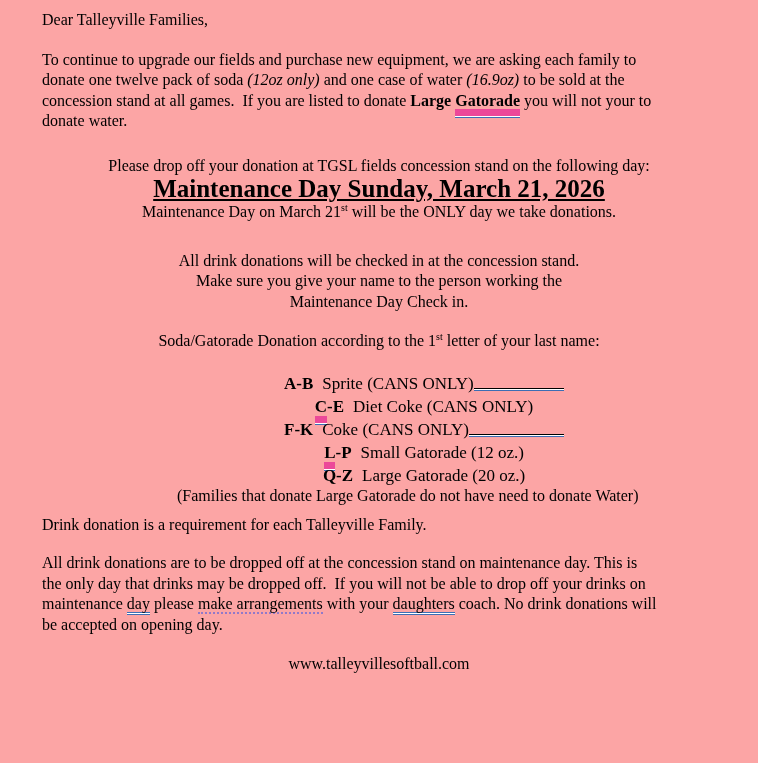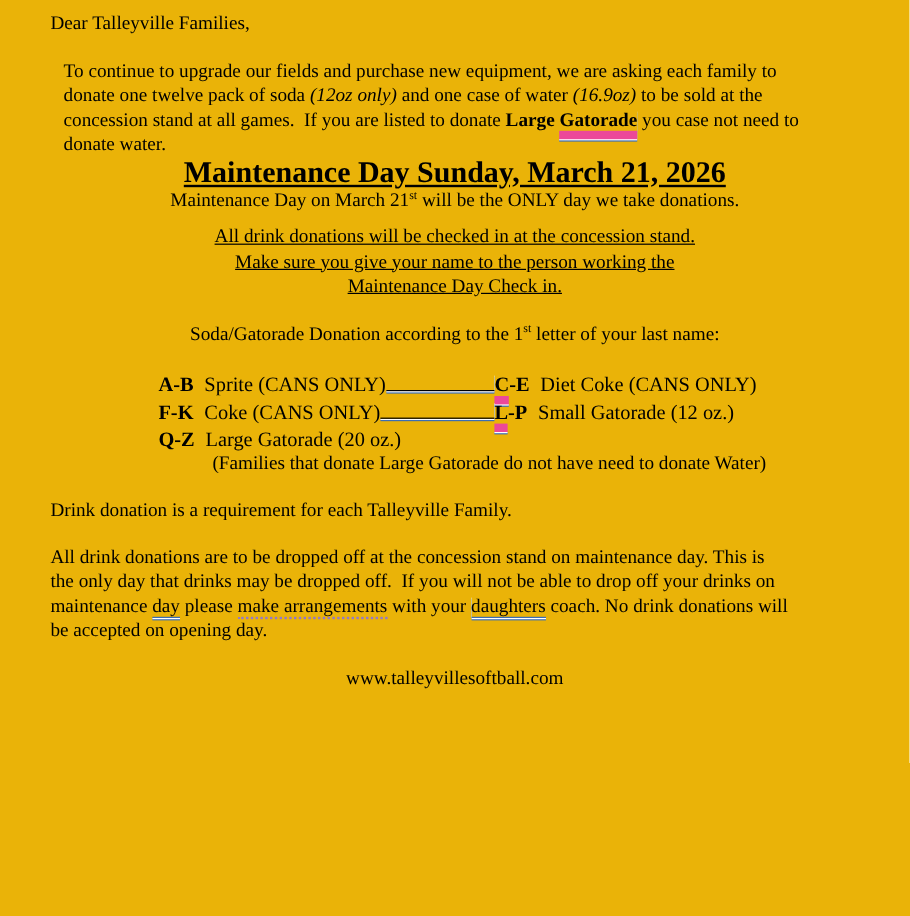--- a/index.html
+++ b/index.html
@@ -1,86 +1,87 @@
 <!DOCTYPE html>
 <html><head>
 <meta charset="utf-8">
 <style>
   html,body{margin:0;padding:0;background:#ffffff;}
   .page{
     position:relative;
     width:758px;height:763px;
     box-sizing:border-box;
-    background:#eab308;
+    background:#fca5a5;
     padding:10px 42px 0 42px;
     font-family:"Liberation Serif","DejaVu Serif",serif;
     font-size:16px;
     line-height:20.5px;
     color:#000;
     overflow:hidden;
   }
   .tx{white-space:pre-wrap;}
   .ln{margin:0;}
   .center{text-align:center;}
   .b{font-weight:bold;}
   .it{font-style:italic;}
   sup.tx{font-size:10px;line-height:0;vertical-align:super;}
 
-  .p1{margin-top:19px;margin-left:11px;}
+  .p1{margin-top:19px;}
   .drop-line{margin-top:24px;}
   .heading{
     margin-top:0;
     font-size:25px;line-height:26px;font-weight:bold;
     text-decoration:underline;
   }
   .only-line{}
-  .checkin{margin-top:10px;text-decoration:underline;}
+  .checkin{margin-top:28px;}
   .soda-line{margin-top:19px;}
   .dtable{margin-top:20px;}
   .t-row{
     padding-left:90px;
     font-size:17px;line-height:23px;
-    display:flex;align-items:center;
+    display:flex;align-items:center;flex-direction:column;
   }
   .t-left{display:flex;align-items:baseline;width:280px;}
   .t-left.auto{width:auto;}
   .gap{display:inline-block;width:9px;}
   .blank{
     flex:1 1 auto;
     height:13px;
     border-bottom:1px solid #000;
     box-shadow:0 1px 0 #ffffff,0 2px 0 #3C6EB4;
   }
   .mk-man{border-bottom:7px solid #ec4899;box-shadow:0 1px 0 #ffffff,0 2px 0 #3C6EB4;}
   .mk-gram{border-bottom:1px solid #3C6EB4;box-shadow:0 1px 0 #ffffff,0 2px 0 #3C6EB4;}
   .mk-dot{border-bottom:2px dotted #9279C9;}
   .t-note{
     margin-top:0;
     padding-left:135px;
     font-size:16px;line-height:17px;
   }
-  .requirement{margin-top:21px;}
+  .requirement{margin-top:11px;}
   .p3{margin-top:18px;}
   .p4{margin-top:21px;}
   .footer{margin-top:19px;}
 </style>
 </head>
 <body>
 
 <div class="page">
 
   <div class="ln"><span class="tx">Dear Talleyville Families,</span></div>
 
   <div class="p1">
     <div class="ln"><span class="tx">To continue to upgrade our fields and purchase new equipment, we are asking each family to</span></div>
     <div class="ln"><span class="tx">donate one twelve pack of soda </span><span class="tx it">(12oz only)</span><span class="tx"> and one case of water </span><span class="tx it">(16.9oz)</span><span class="tx"> to be sold at the</span></div>
-    <div class="ln"><span class="tx">concession stand at all games.  If you are listed to donate </span><span class="tx b">Large </span><span class="tx b mk-man">Gatorade</span><span class="tx"> you case not need to</span></div>
+    <div class="ln"><span class="tx">concession stand at all games.  If you are listed to donate </span><span class="tx b">Large </span><span class="tx b mk-man">Gatorade</span><span class="tx"> you will not your to</span></div>
     <div class="ln"><span class="tx">donate water.</span></div>
   </div>
 
+  <div class="ln center drop-line"><span class="tx">Please drop off your donation at TGSL fields concession stand on the following day:</span></div>
 
   <div class="ln center heading"><span class="tx">Maintenance Day Sunday, March 21, 2026</span></div>
 
   <div class="ln center only-line"><span class="tx">Maintenance Day on March 21</span><sup class="tx">st</sup><span class="tx"> will be the ONLY day we take donations.</span></div>
 
   <div class="checkin center">
     <div class="ln"><span class="tx">All drink donations will be checked in at the concession stand.</span></div>
     <div class="ln"><span class="tx">Make sure you give your name to the person working the</span></div>
     <div class="ln"><span class="tx">Maintenance Day Check in.</span></div>
   </div>

